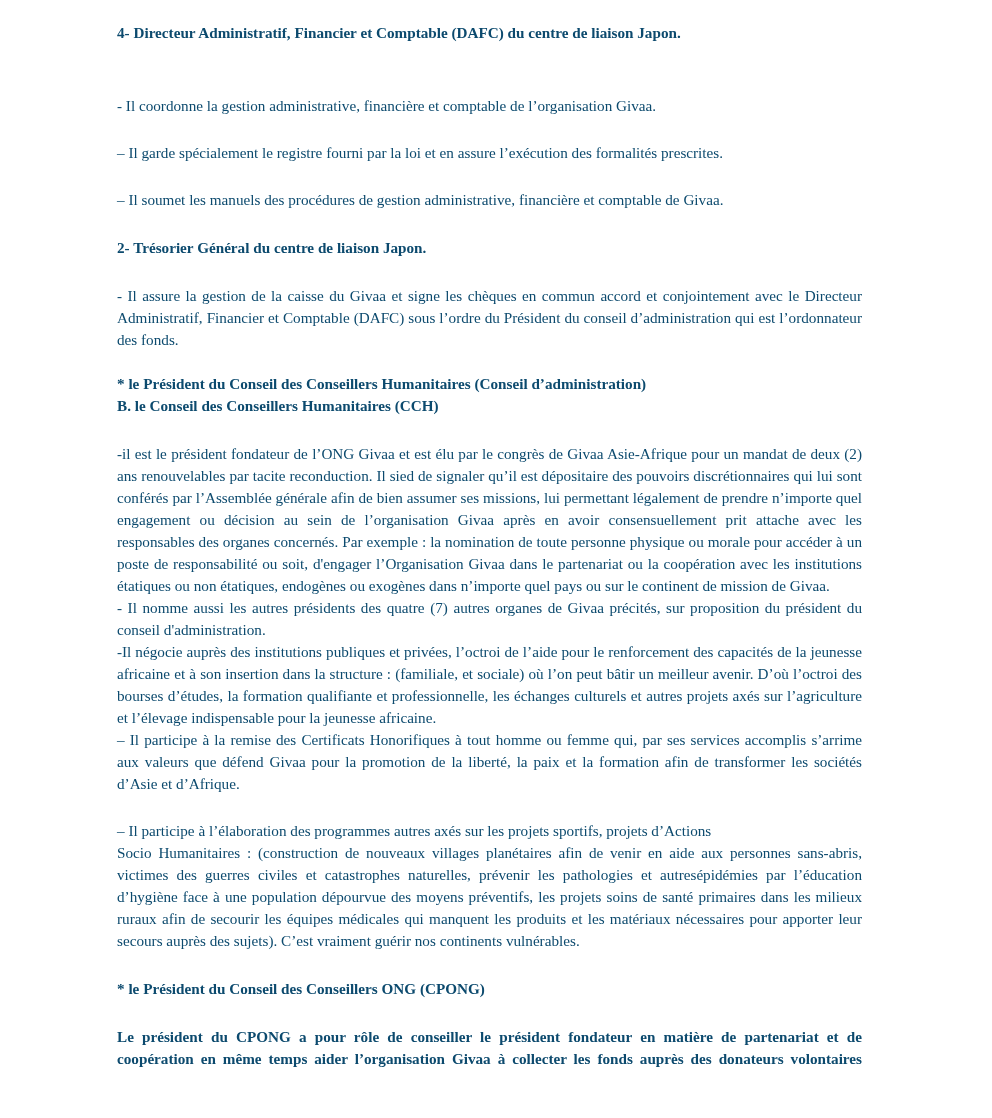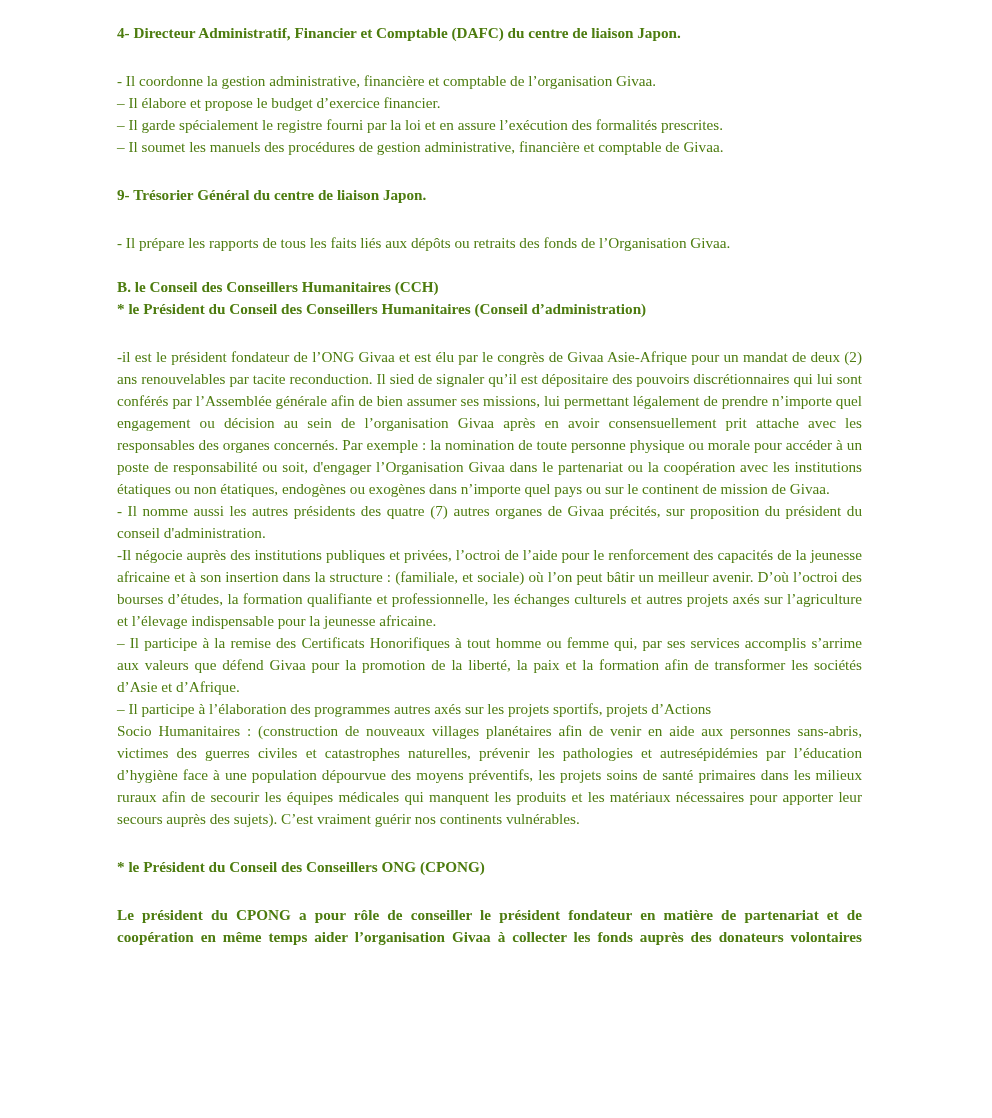--- a/index.html
+++ b/index.html
@@ -1,51 +1,50 @@
 <!DOCTYPE html>
 <html><head>
   <meta charset="utf-8">
   <style>
     html, body { margin: 0; padding: 0; background: #ffffff; }
     body { width: 992px; height: 1118px; overflow: hidden; position: relative; }
     .page {
       position: absolute; left: 117px; top: 22px; width: 745px;
-      font-family: "Liberation Serif", serif; color: #4d7c0f;
+      font-family: "Liberation Serif", serif; color: #0c4a6e;
       font-size: 15.2px; line-height: 22px;
     }
     .inner { width: 745px; }
     .h { font-weight: bold; margin: 0; }
     p { margin: 0; }
     .j { text-align: justify; text-align-last: left; }
     .gap-l { height: 26px; }
     .gap-m { height: 22px; }
-    .line { white-space: nowrap; }
+    .line { white-space: nowrap; margin-top: 25px; }
     .jl { text-align: justify; text-align-last: justify; font-weight: bold; }
   </style>
 </head>
 <body>
 
 <div class="page">
   <div class="inner">
 
     <p class="h">4- Directeur Administratif, Financier et Comptable (DAFC) du centre de liaison Japon.</p>
     <div class="gap-l"></div>
     <p class="line">- Il coordonne la gestion administrative, financière et comptable de l’organisation Givaa.</p>
-    <p class="line">– Il élabore et propose le budget d’exercice financier.</p>
     <p class="line">– Il garde spécialement le registre fourni par la loi et en assure l’exécution des formalités prescrites.</p>
     <p class="line">– Il soumet les manuels des procédures de gestion administrative, financière et comptable de Givaa.</p>
     <div class="gap-l"></div>
 
-    <p class="h">9- Trésorier Général du centre de liaison Japon.</p>
+    <p class="h">2- Trésorier Général du centre de liaison Japon.</p>
     <div class="gap-l"></div>
-    <p class="j">- Il prépare les rapports de tous les faits liés aux dépôts ou retraits des fonds de l’Organisation Givaa.</p>
+    <p class="j">- Il assure la gestion de la caisse du Givaa et signe les chèques en commun accord et conjointement avec le Directeur Administratif, Financier et Comptable (DAFC) sous l’ordre du Président du conseil d’administration qui est l’ordonnateur des fonds.</p>
     <div class="gap-m"></div>
 
+    <p class="h">* le Président du Conseil des Conseillers Humanitaires (Conseil d’administration)</p>
     <p class="h">B. le Conseil des Conseillers Humanitaires (CCH)</p>
-    <p class="h">* le Président du Conseil des Conseillers Humanitaires (Conseil d’administration)</p>
     <div class="gap-l"></div>
     <p class="j">-il est le président fondateur de l’ONG Givaa et est élu par le congrès de Givaa Asie-Afrique pour un mandat de deux (2) ans renouvelables par tacite reconduction. Il sied de signaler qu’il est dépositaire des pouvoirs discrétionnaires qui lui sont conférés par l’Assemblée générale afin de bien assumer ses missions, lui permettant légalement de prendre n’importe quel engagement ou décision au sein de l’organisation Givaa après en avoir consensuellement prit attache avec les responsables des organes concernés. Par exemple : la nomination de toute personne physique ou morale pour accéder à un poste de responsabilité ou soit, d'engager l’Organisation Givaa dans le partenariat ou la coopération avec les institutions étatiques ou non étatiques, endogènes ou exogènes dans n’importe quel pays ou sur le continent de mission de Givaa.</p>
     <p class="j">- Il nomme aussi les autres présidents des quatre (7) autres organes de Givaa précités, sur proposition du président du conseil d'administration.</p>
     <p class="j">-Il négocie auprès des institutions publiques et privées, l’octroi de l’aide pour le renforcement des capacités de la jeunesse africaine et à son insertion dans la structure : (familiale, et sociale) où l’on peut bâtir un meilleur avenir. D’où l’octroi des bourses d’études, la formation qualifiante et professionnelle, les échanges culturels et autres projets axés sur l’agriculture et l’élevage indispensable pour la jeunesse africaine.</p>
     <p class="j">– Il participe à la remise des Certificats Honorifiques à tout homme ou femme qui, par ses services accomplis s’arrime aux valeurs que défend Givaa pour la promotion de la liberté, la paix et la formation afin de transformer les sociétés d’Asie et d’Afrique.</p>
     <p class="line">– Il participe à l’élaboration des programmes autres axés sur les projets sportifs, projets d’Actions</p>
     <p class="j">Socio Humanitaires : (construction de nouveaux villages planétaires afin de venir en aide aux personnes sans-abris, victimes des guerres civiles et catastrophes naturelles, prévenir les pathologies et autresépidémies par l’éducation d’hygiène face à une population dépourvue des moyens préventifs, les projets soins de santé primaires dans les milieux ruraux afin de secourir les équipes médicales qui manquent les produits et les matériaux nécessaires pour apporter leur secours auprès des sujets). C’est vraiment guérir nos continents vulnérables.</p>
     <div class="gap-l"></div>
 
     <p class="h">* le Président du Conseil des Conseillers ONG (CPONG)</p>

